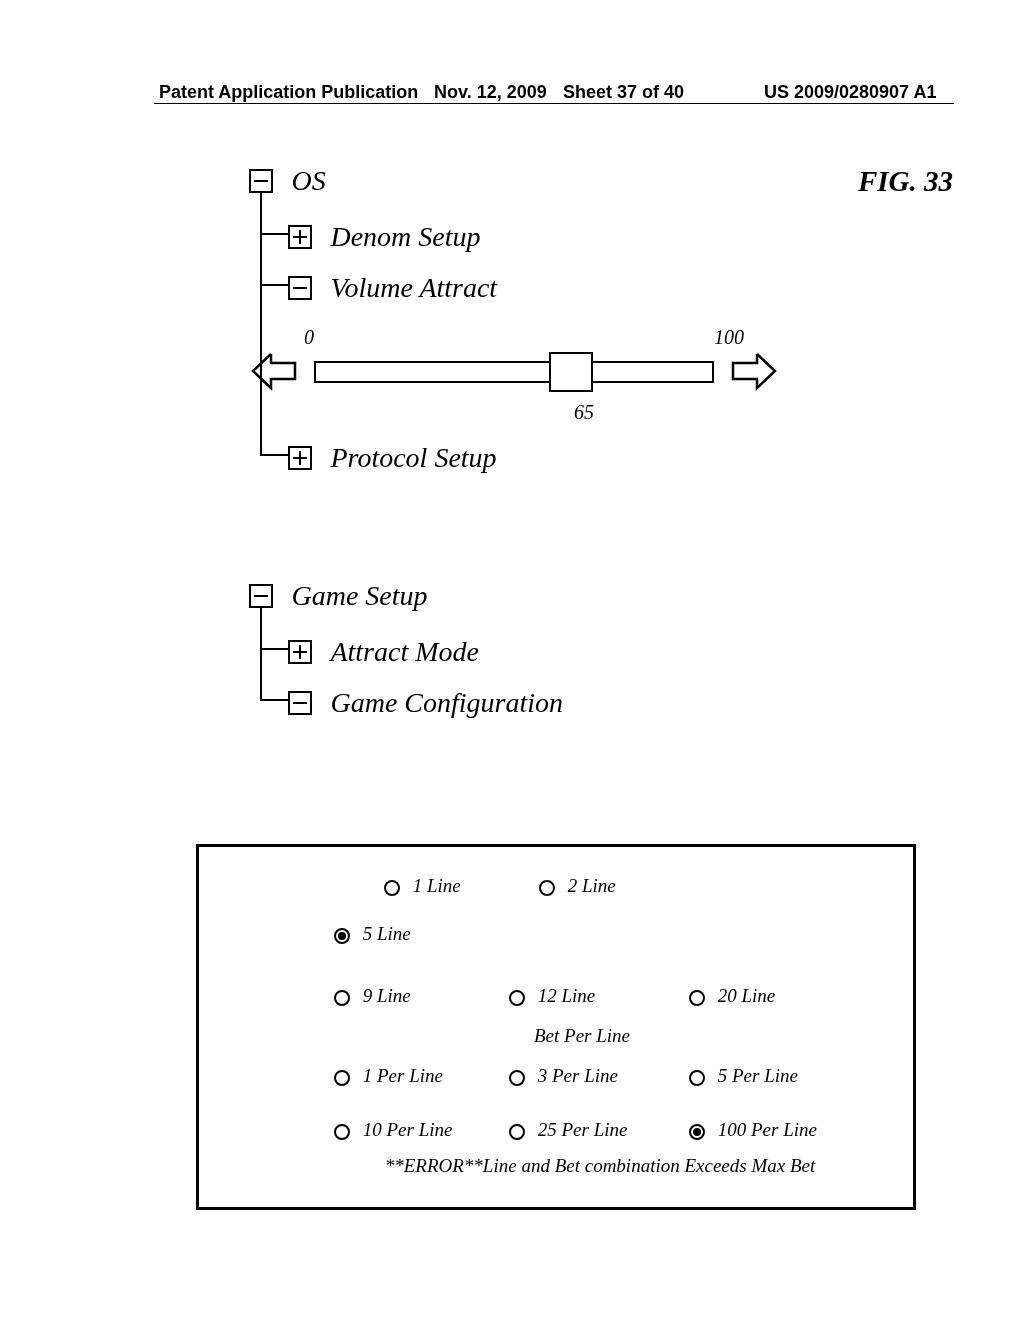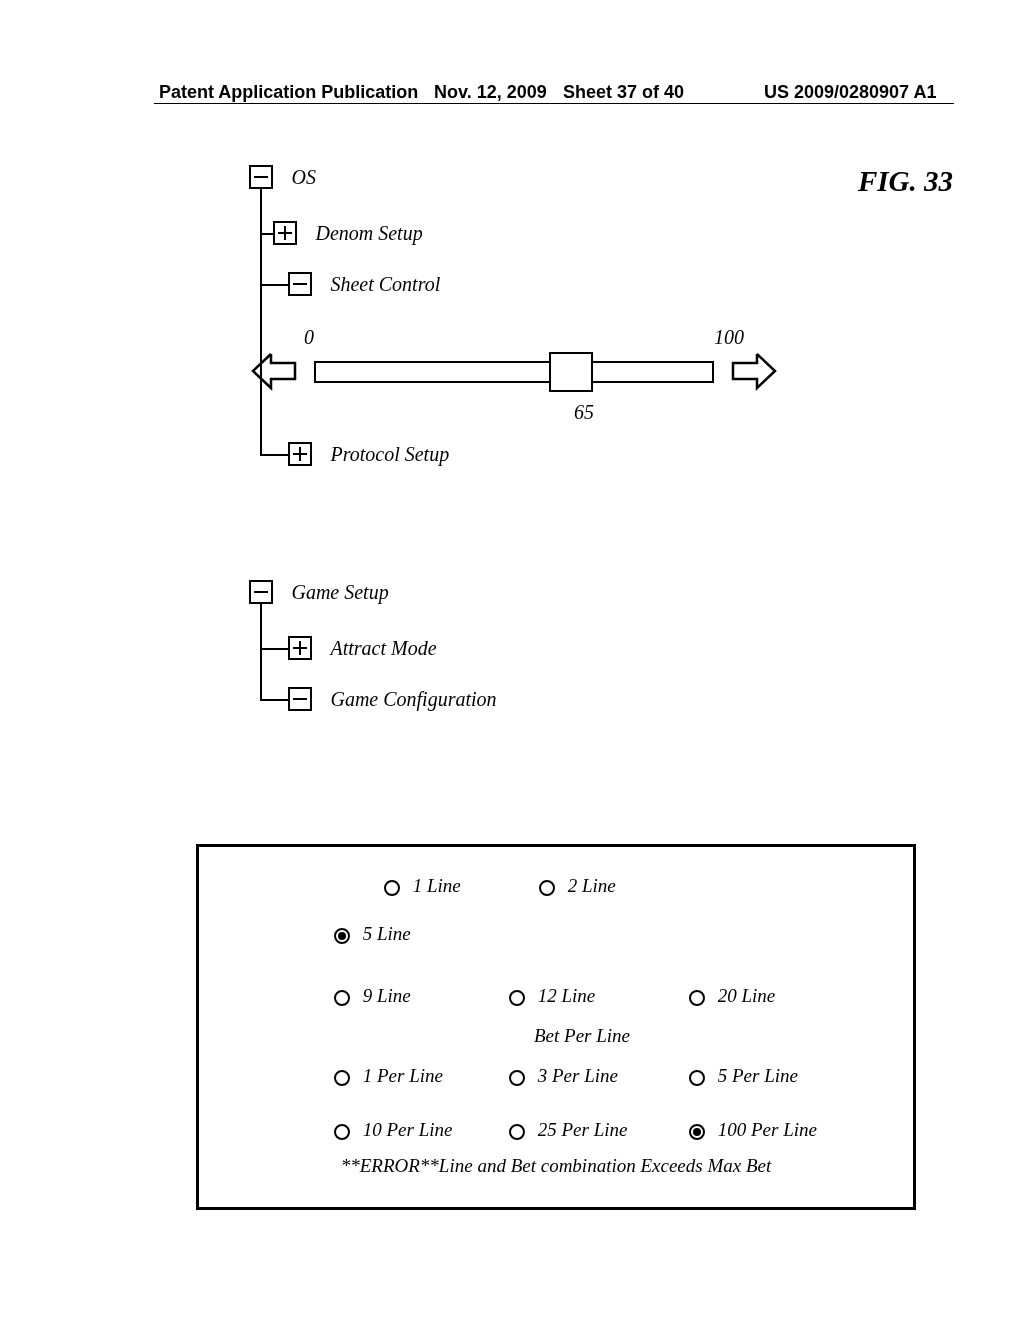--- a/index.html
+++ b/index.html
@@ -87,21 +87,21 @@
     top: 3px; bottom: 3px; left: 50%;
     transform: translateX(-50%);
     border-left: 2px solid #000;
   }
   .tree {
     position: absolute;
   }
   .tree-label {
     font-family: "Times New Roman", serif;
     font-style: italic;
-    font-size: 20px;
+    font-size: 28px;
     margin-left: 14px;
     vertical-align: middle;
   }
   .tree-row {
     position: absolute;
     left: 0;
     white-space: nowrap;
   }
   .tree-vline {
     position: absolute;
@@ -197,21 +197,21 @@
   .panel .colA   { left: 135px; }
   .panel .colA2  { left: 185px; }
   .panel .colB   { left: 310px; }
   .panel .colC   { left: 490px; }
   .r1 { top: 28px; }
   .r2 { top: 76px; }
   .r3 { top: 138px; }
   .bpl-label { position: absolute; top: 178px; left: 335px; }
   .r4 { top: 218px; }
   .r5 { top: 272px; }
-  .err { position: absolute; top: 308px; left: 0; width: 100%; text-align: center; }
+  .err { position: absolute; top: 308px; left: 0; width: 100%; text-align: center; padding-left: 44px; }
 </style>
 </head>
 <body>
 
 <div class="page">
 
   <div class="header">
     <span class="left">Patent Application Publication</span>
     <span class="mid">Nov. 12, 2009</span>
     <span class="sheet">Sheet 37 of 40</span>
@@ -223,29 +223,29 @@
 
   <div id="tree1" class="tree">
     <div class="tree-vline" style="top:24px; left:11px; height:265px;"></div>
 
     <div class="tree-row" style="top:0; left:0;">
       <span class="box minus"></span>
       <span class="tree-label">OS</span>
     </div>
 
     <div class="tree-hline" style="top:68px; left:11px; width:28px;"></div>
-    <div class="tree-row" style="top:56px; left:24px;">
+    <div class="tree-row" style="top:56px; left:39px;">
       <span class="box plus"></span>
       <span class="tree-label">Denom Setup</span>
     </div>
 
     <div class="tree-hline" style="top:119px; left:11px; width:28px;"></div>
     <div class="tree-row" style="top:107px; left:39px;">
       <span class="box minus"></span>
-      <span class="tree-label">Sheet Control</span>
+      <span class="tree-label">Volume Attract</span>
     </div>
 
     <div class="tree-hline" style="top:289px; left:11px; width:28px;"></div>
     <div class="tree-row" style="top:277px; left:39px;">
       <span class="box plus"></span>
       <span class="tree-label">Protocol Setup</span>
     </div>
   </div>
 
   <div class="slider-wrap">

